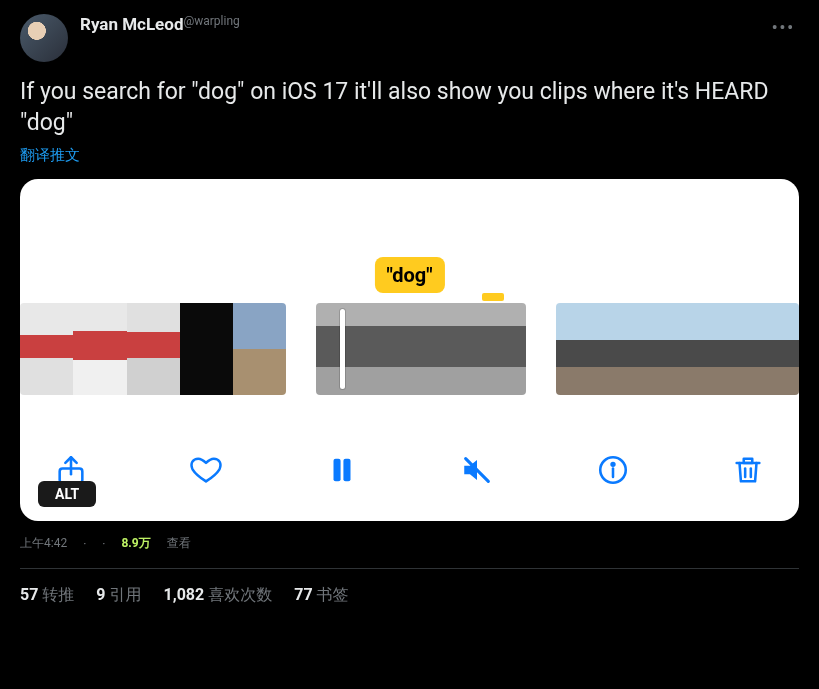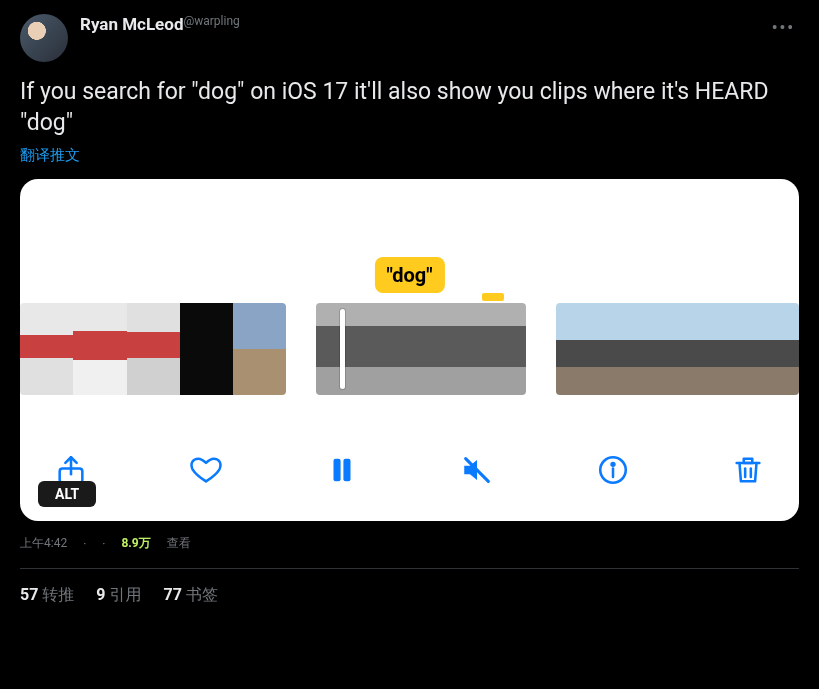--- a/index.html
+++ b/index.html
@@ -191,18 +191,21 @@
 <div class="divider"></div>
 
 <div class="stats-row">
   <span>
     <span class="num">57</span><span>转推</span>
   </span>
   <span>
     <span class="num">9</span><span>引用</span>
   </span>
   <span>
+    <span class="num">1,082</span><span>喜欢次数</span>
+  </span>
+  <span>
     <span class="num">77</span><span>书签</span>
   </span>
 </div>
 
 
 
 
 </body></html>

